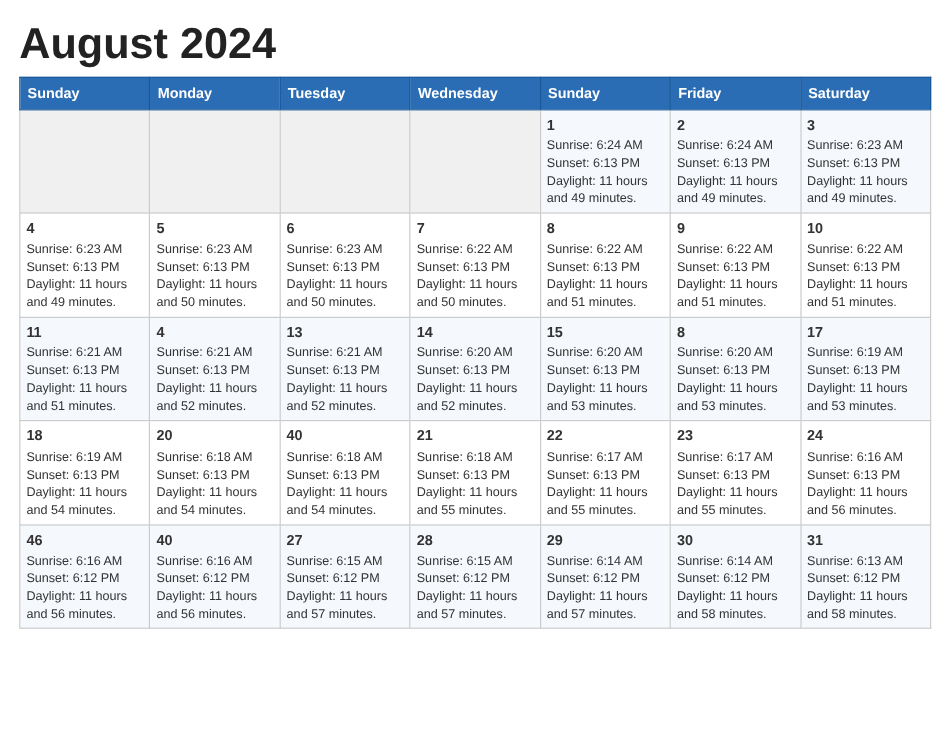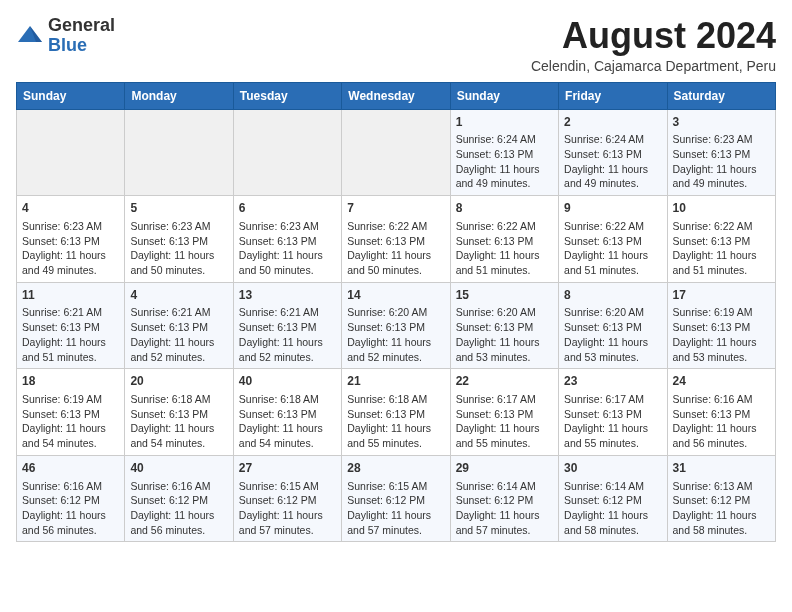--- a/index.html
+++ b/index.html
@@ -82,33 +82,22 @@
       font-size: 12px;
       margin-bottom: 2px;
       display: block;
     }
     .empty { background: #f0f0f0 !important; }
   </style>
 </head>
 <body>
 
 <div class="header">
-  <div class="logo">
-    <svg class="logo-icon" viewBox="0 0 28 28">
-      <polygon points="14,4 26,20 2,20" fill="#2a6db5"></polygon>
-      <polygon points="14,4 26,20 20,20" fill="#1a4a8a" opacity="0.5"></polygon>
-    </svg>
-    <div class="logo-text">
-      <span class="logo-general">General</span><br>
-      <span class="logo-blue">Blue</span>
-    </div>
-  </div>
   <div class="title-block">
     <div class="month-year">August 2024</div>
-    <div class="location">Celendin, Cajamarca Department, Peru</div>
   </div>
 </div>
 
 <table>
   <thead>
     <tr>
     <th>Sunday</th>
         <th>Monday</th>
         <th>Tuesday</th>
         <th>Wednesday</th>

